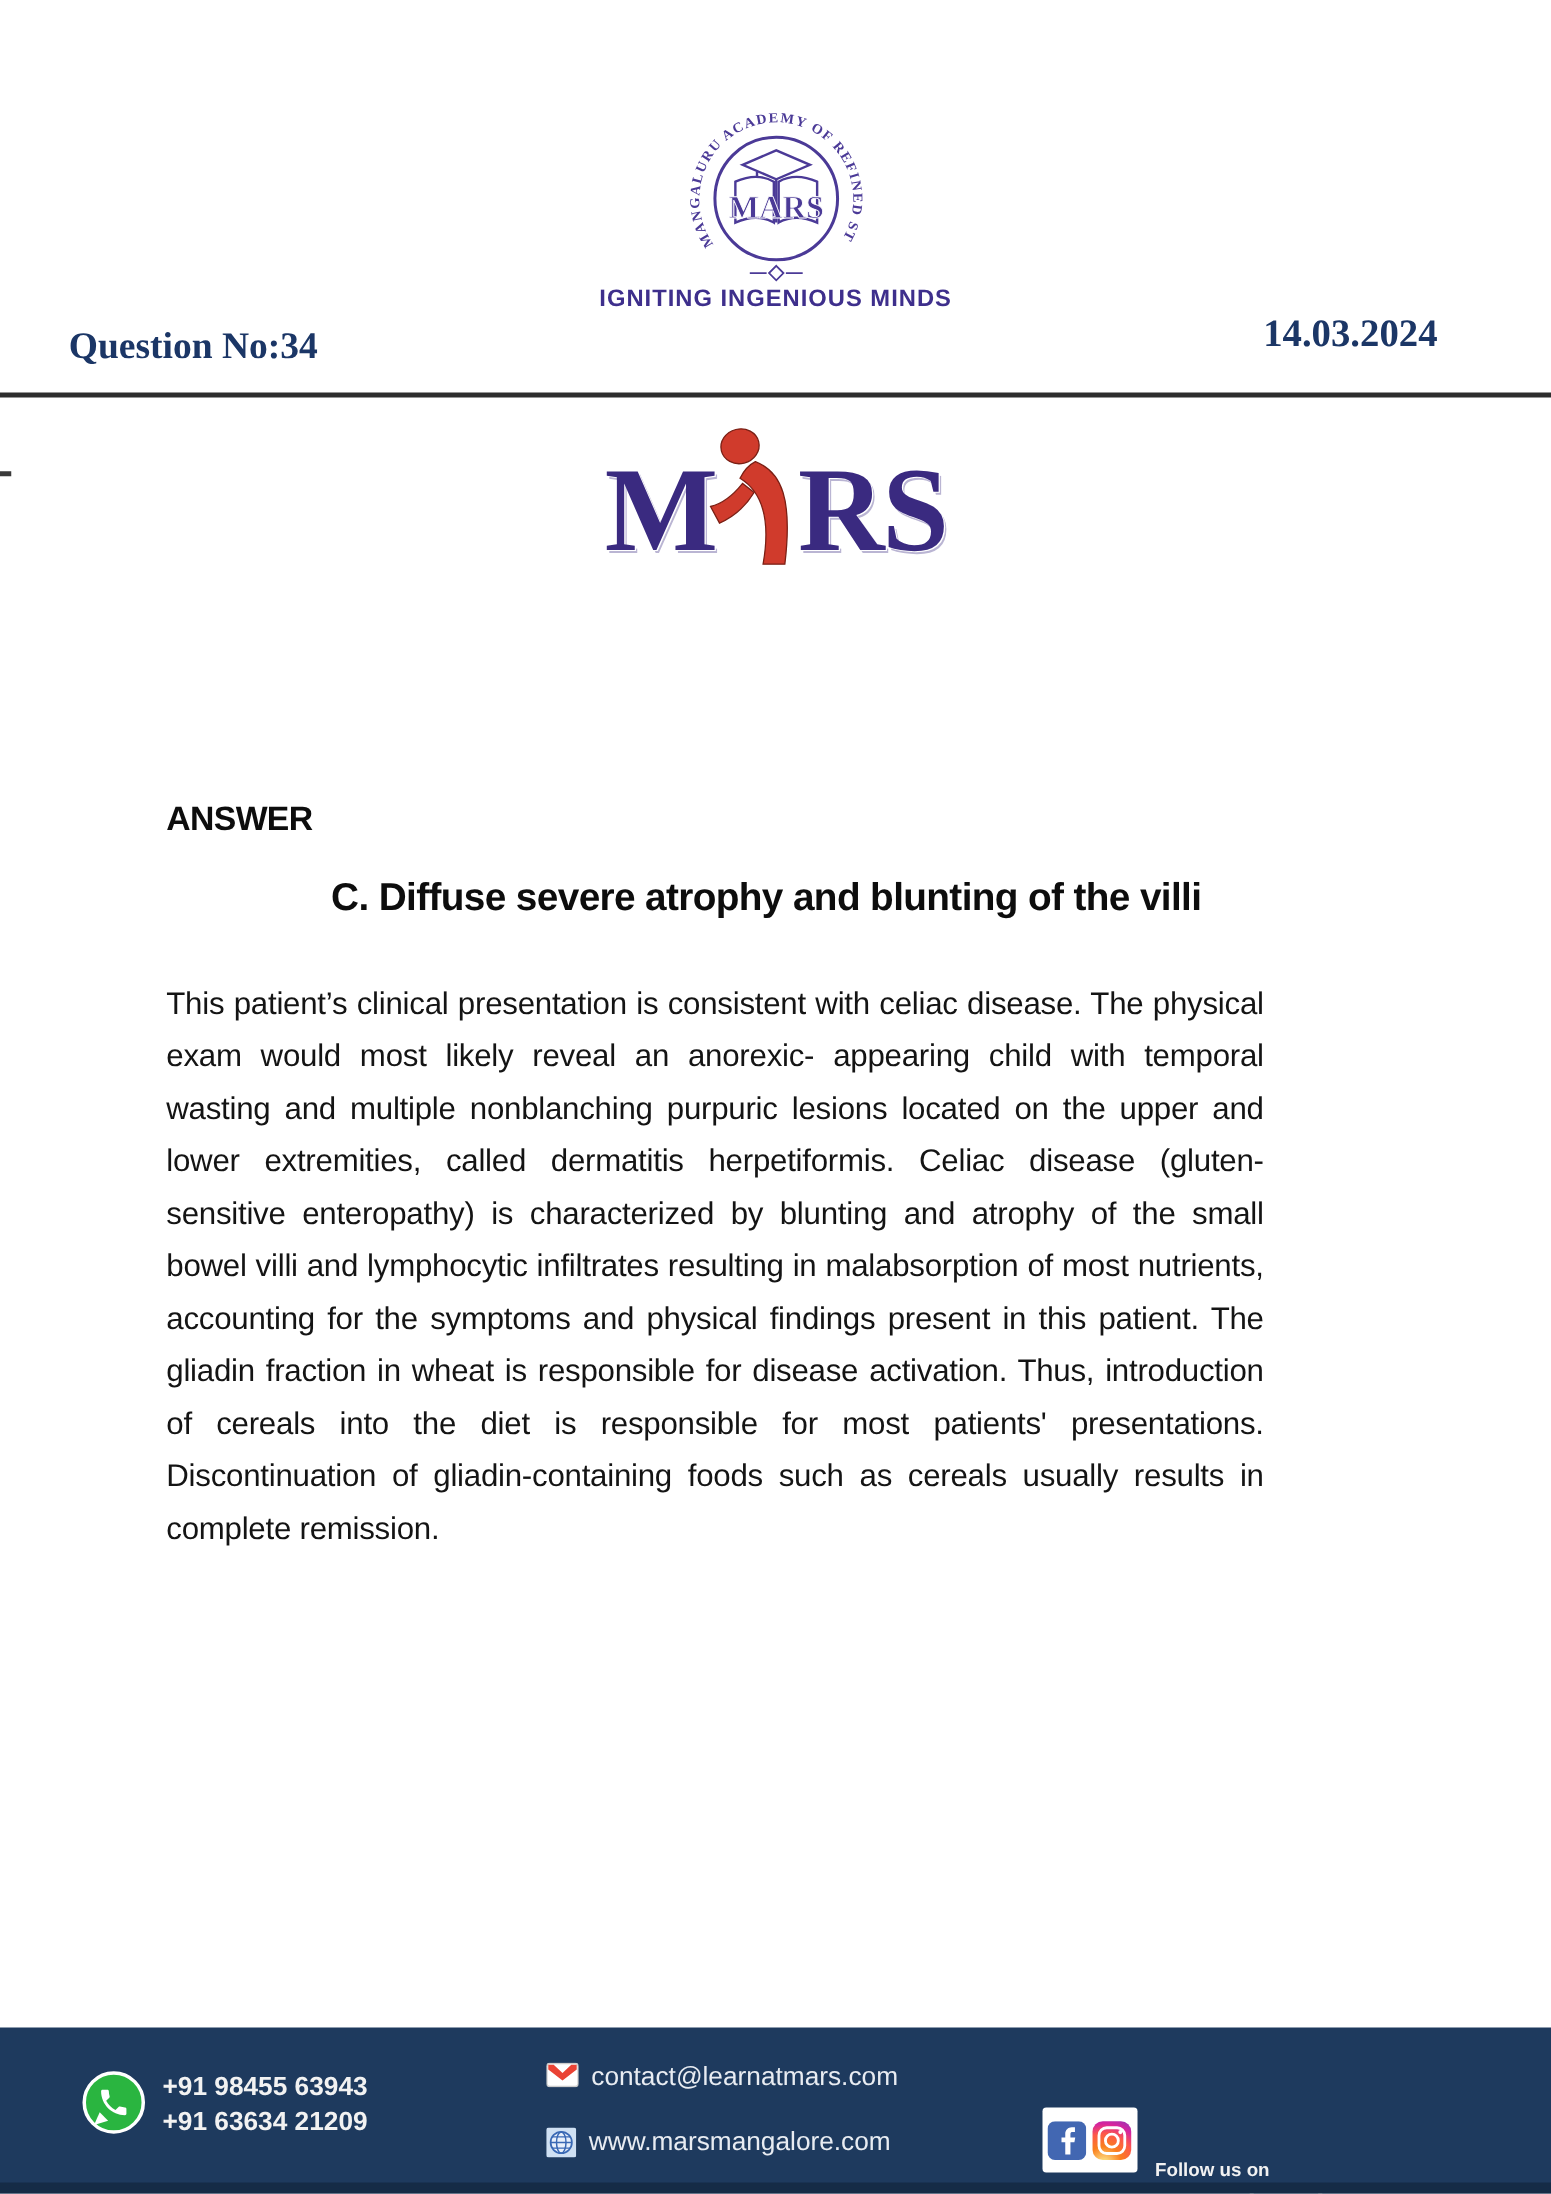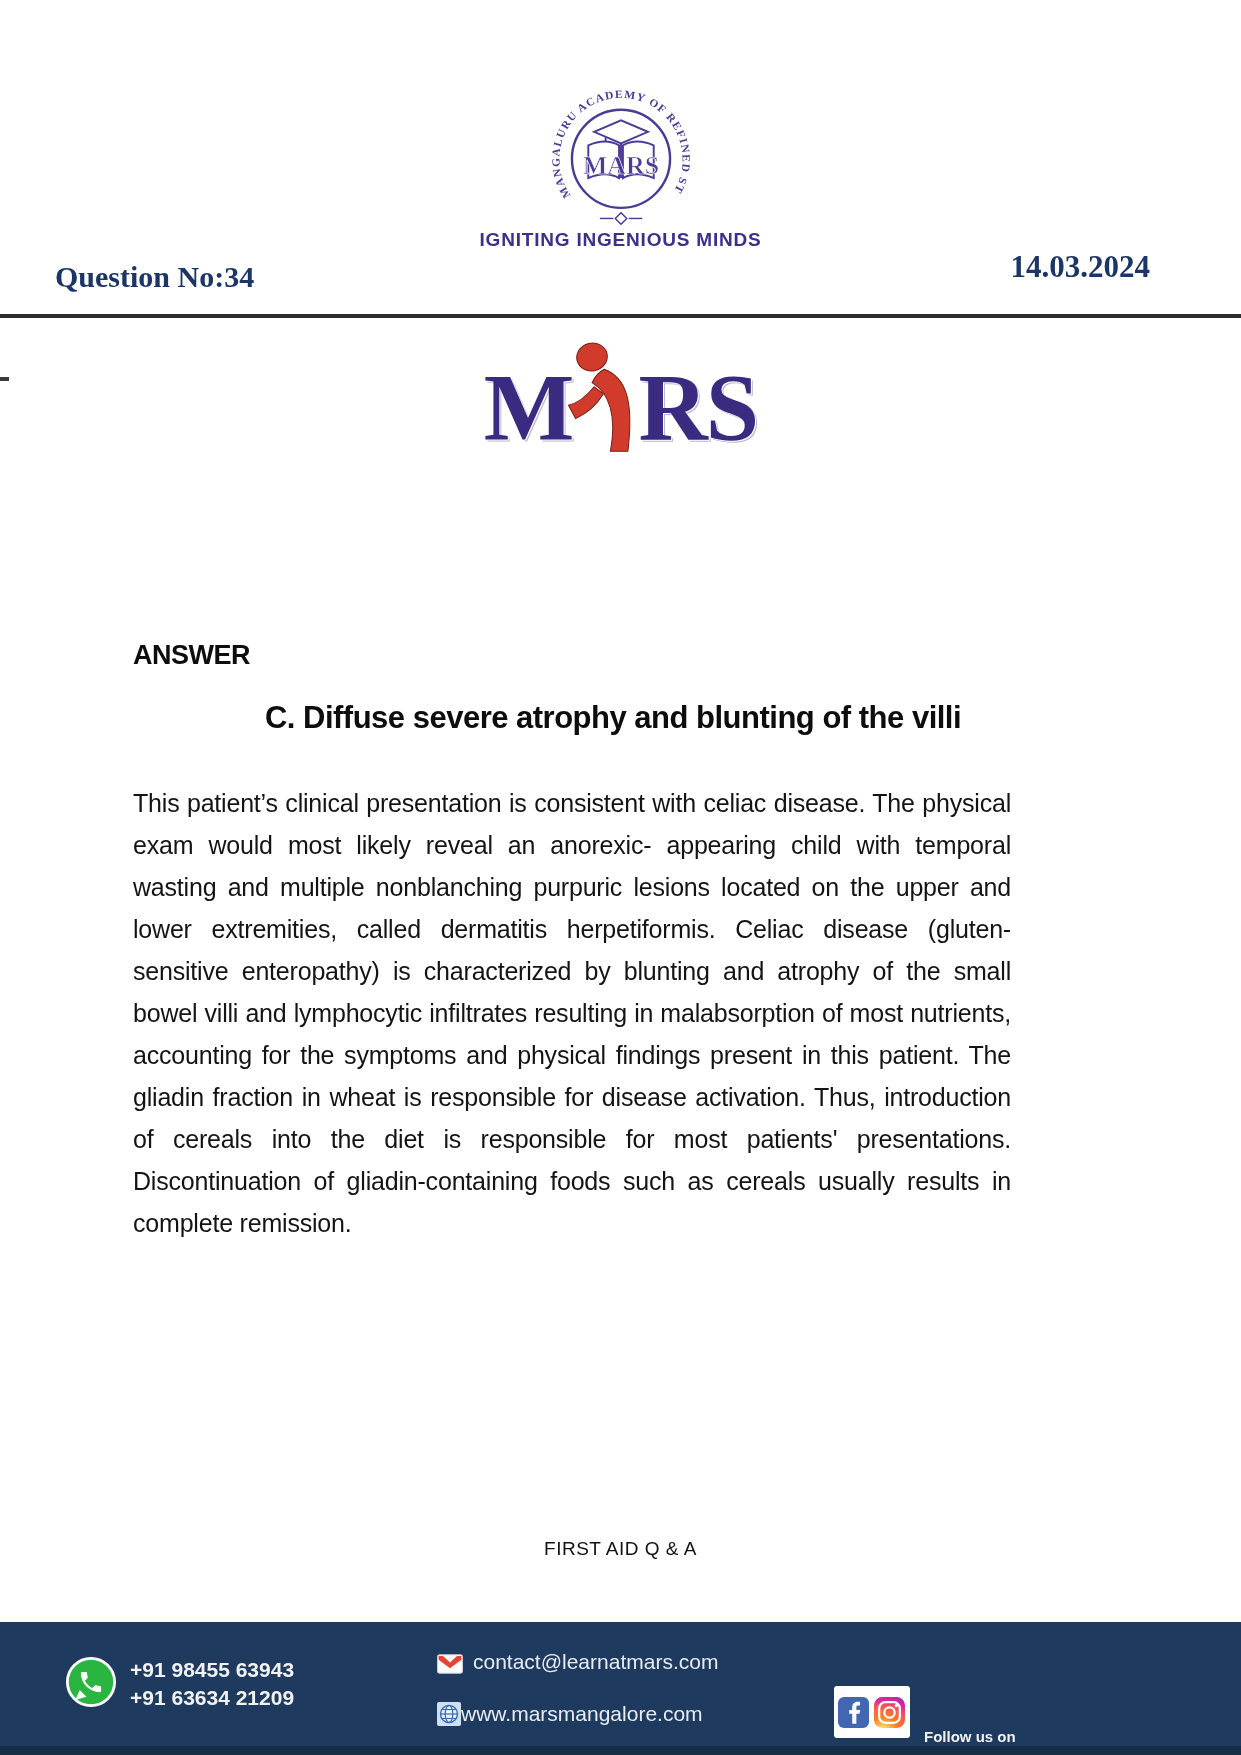--- a/index.html
+++ b/index.html
@@ -60,22 +60,22 @@
   
   .courtesy { position:absolute; top:1532px; left:0; width:100%; text-align:center; color:#111; }
   .courtesy-line1 { font-size:17px; font-weight:700; letter-spacing:0.3px; }
   .courtesy-line2 { font-size:19px; font-weight:500; margin-top:6px; letter-spacing:0.5px; }
 
   
   .footer { position:absolute; top:1622px; left:0; width:100%; height:133px; background:#1e3a5e; }
   .footer-bottom-strip { position:absolute; bottom:0; left:0; width:100%; height:9px; background:#152b46; }
   .wa-icon { position:absolute; left:64px; top:33px; }
   .phones { position:absolute; left:130px; top:34px; color:#f2f2f2; font-weight:bold; font-size:21px; line-height:28px; }
-  .mail-row  { position:absolute; left:437px; top:28px; display:flex; align-items:flex-end; gap:10px; }
-  .web-row   { position:absolute; left:437px; top:80px; display:flex; align-items:flex-end; }
+  .mail-row  { position:absolute; left:437px; top:28px; display:flex; align-items:flex-start; gap:10px; }
+  .web-row   { position:absolute; left:437px; top:80px; display:flex; align-items:flex-end; gap:10px; }
   .contact-text { color:#e8ecf2; font-size:21px; }
   .social-card {
     position:absolute; left:834px; top:64px; width:76px; height:52px;
     background:#ffffff; border-radius:3px; display:flex; align-items:center;
     justify-content:center; gap:4px;
   }
   .follow { position:absolute; left:924px; top:66px; color:#f2f2f2; font-weight:bold; }
   .follow-line1 { font-size:15px; line-height:25px;margin-top:36px; }
   .follow-line2 { font-size:23px; line-height:28px; }
 </style>
@@ -130,21 +130,20 @@
       <path d="M29 45 C21 55 13 61 4 63 L11 76 C22 71 32 62 38 52 Z" fill="#d03b2c" stroke="#7a1f14" stroke-width="1"></path>
     </svg>
     <span class="mars-letter">RS</span>
   </div>
 
   <div class="answer-label">ANSWER</div>
   <div class="answer-heading">C. Diffuse severe atrophy and blunting of the villi</div>
   <div class="answer-body">This patient’s clinical presentation is consistent with celiac disease. The physical exam would most likely reveal an anorexic- appearing child with temporal wasting and multiple nonblanching purpuric lesions located on the upper and lower extremities, called dermatitis herpetiformis. Celiac disease (gluten-sensitive enteropathy) is characterized by blunting and atrophy of the small bowel villi and lymphocytic infiltrates resulting in malabsorption of most nutrients, accounting for the symptoms and physical findings present in this patient. The gliadin fraction in wheat is responsible for disease activation. Thus, introduction of cereals into the diet is responsible for most patients' presentations. Discontinuation of gliadin-containing foods such as cereals usually results in complete remission.</div>
 
   <div class="courtesy">
-    <div class="courtesy-line2">FIRST AID Q &amp; A</div>
   </div>
 
   <div class="footer">
 
     <svg class="wa-icon" width="54" height="54" viewBox="0 0 48 48">
       <circle cx="24" cy="24" r="21" fill="#2ab540" stroke="#ffffff" stroke-width="2.5"></circle>
       <path d="M10 40 L14 31 L20 37 Z" fill="#ffffff"></path>
       <g transform="translate(12,12)">
         <path d="M6.62 10.79c1.44 2.83 3.76 5.14 6.59 6.59l2.2-2.21c.27-.27.67-.36 1.02-.24 1.12.37 2.33.57 3.57.57.55 0 1 .45 1 1V20c0 .55-.45 1-1 1-9.39 0-17-7.61-17-17 0-.55.45-1 1-1h3.5c.55 0 1 .45 1 1 0 1.25.2 2.45.57 3.57.11.35.03.74-.25 1.02l-2.2 2.2z" fill="#ffffff"></path>
       </g>

